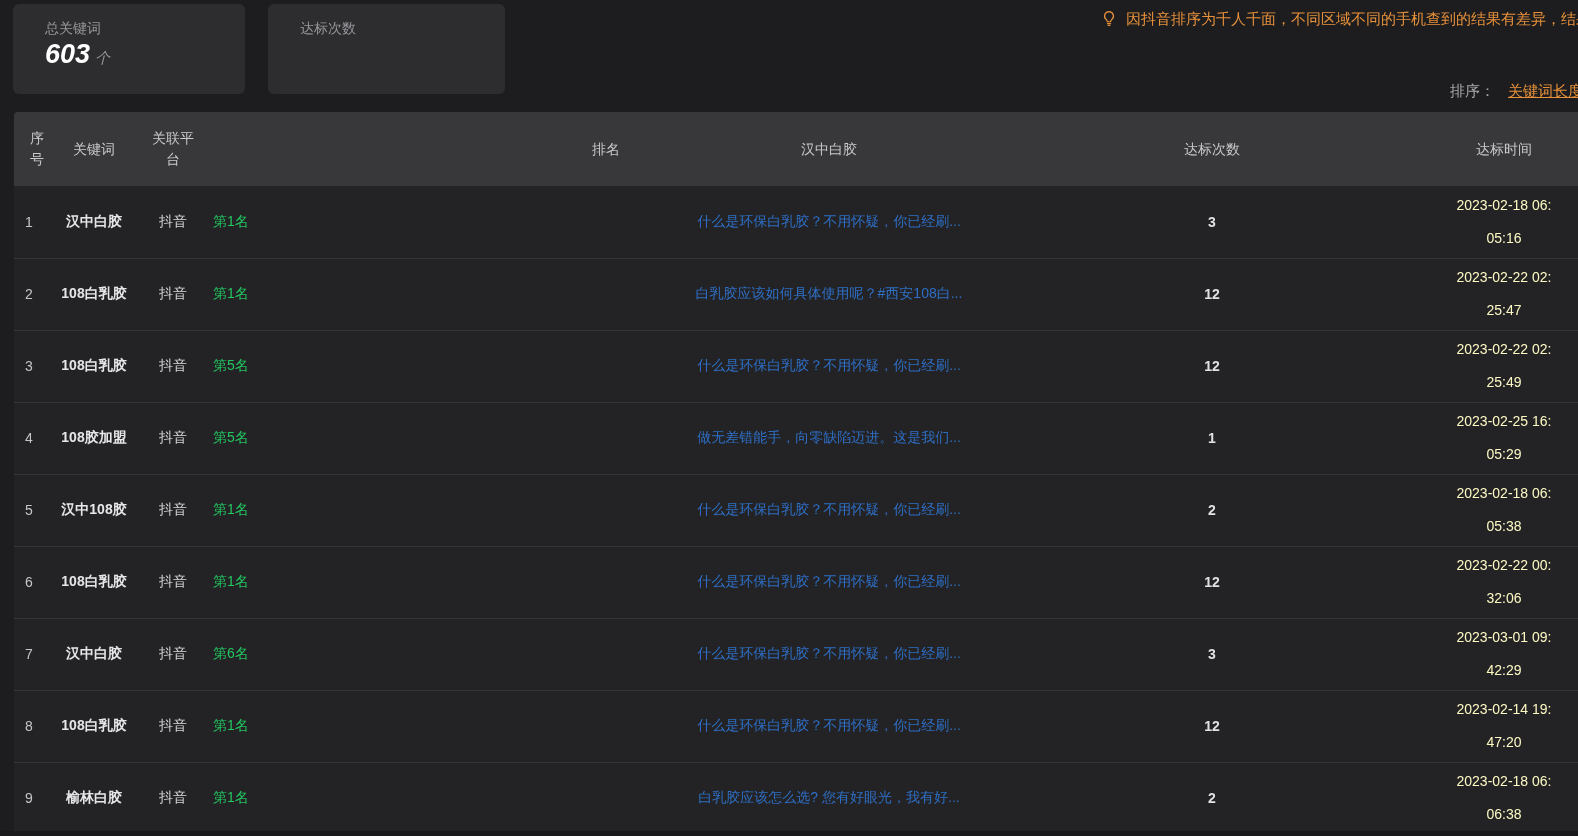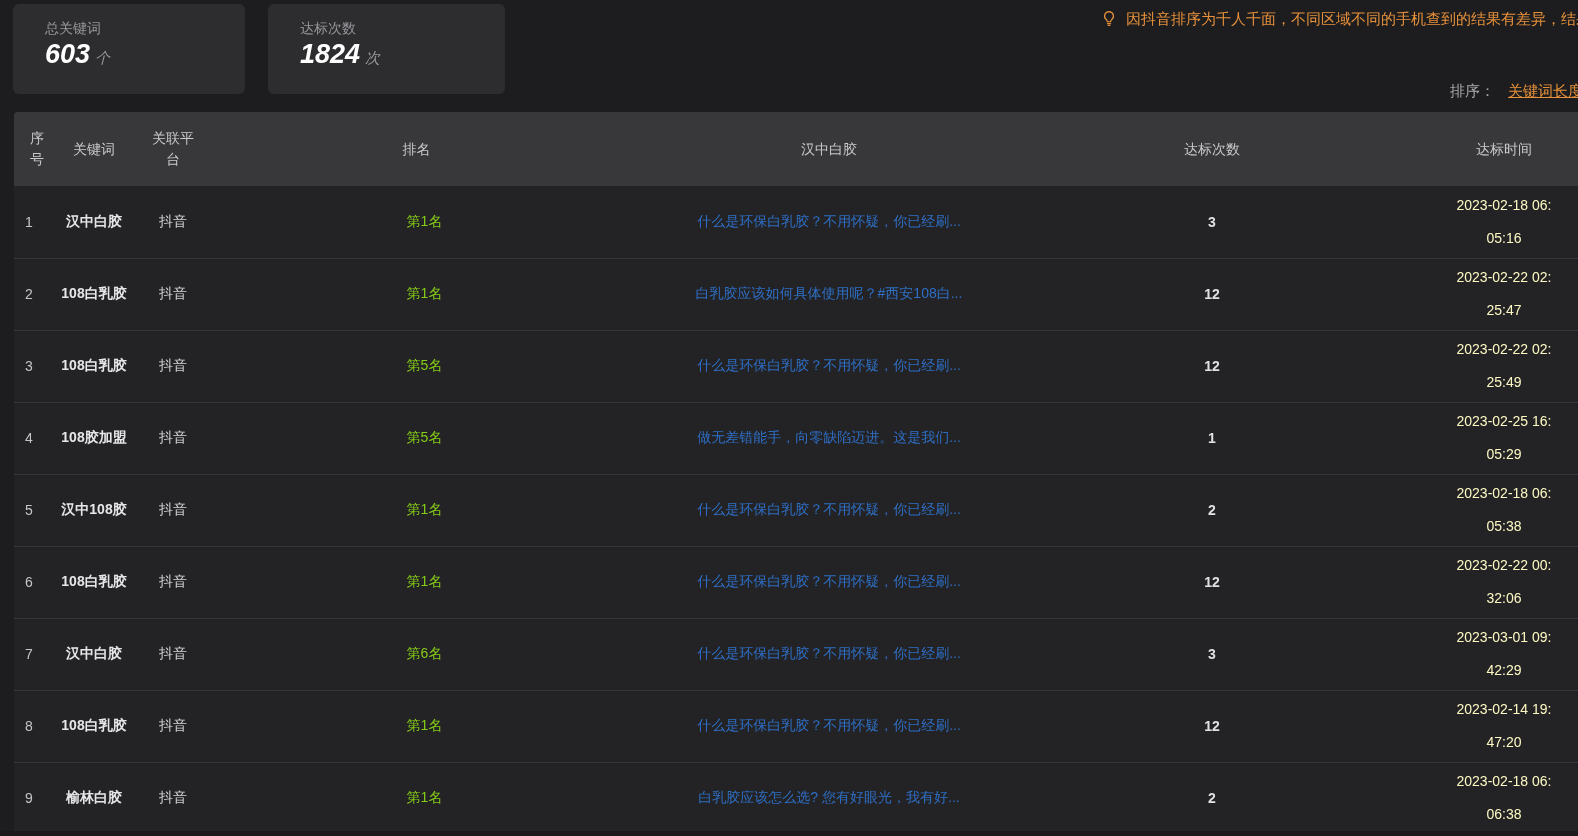--- a/index.html
+++ b/index.html
@@ -52,52 +52,51 @@
   col.w-count { width:380px; }
   col.w-time  { width:204px; }
 
   thead th {
     background:#38383b; height:68px;
     color:#c9c9cb; font-size:14px; font-weight:normal;
     text-align:center; vertical-align:middle;
     line-height:21px; padding:16px;
   }
   thead th.h-first { border-top-left-radius:4px; }
-  thead th.h-rank  { text-align:center; padding-left:11px; }
+  thead th.h-rank  { text-align:right; padding-left:11px; }
   thead th.h-pf    { padding:0 7px;margin-left:30px; }
 
   tbody td {
     height:72px; background:#232326;
     color:#d2d2d4; font-size:14px;
     text-align:center; vertical-align:middle; padding:0;
   }
   tbody tr + tr td { border-top:1px solid #36363a; }
 
   td.c-idx   { color:#c6c6c8; }
   td.c-kw    { font-weight:bold; color:#e6e6e8; }
-  td.c-rank  { text-align:center; padding-left:11px; color:#84cc16; }
+  td.c-rank  { text-align:left; padding-left:11px; color:#22c55e; }
   td.c-count { font-weight:bold; color:#e2e2e4; }
   a.video-link { color:#2e6ec4; text-decoration:none; cursor:pointer;text-align:right; }
   .time-box {
     width:104px; margin:0 auto;
     word-break:break-all; line-height:33px;
     color:#fef9c3;
   }
   .bottom-strip { position:absolute; left:0; right:0; bottom:0; height:5px; background:#1a1a1c; }
 </style>
 </head>
 <body>
 
 <div class="stat-card c1">
   <div class="stat-label">总关键词</div>
   <div class="stat-value"><span>603</span><span class="stat-unit">个</span></div>
 </div>
 <div class="stat-card c2">
   <div class="stat-label">达标次数</div>
-  <div class="stat-value"><span>1824</span><span class="stat-unit">次</span></div>
 </div>
 
 <div class="notice">
   <span>
     <svg width="18" height="18" viewBox="0 0 24 24" fill="none" stroke="#e8913a" stroke-width="1.6" stroke-linecap="round">
       <path d="M12 3.5a6 6 0 0 0-3.4 10.9c.7.5 1.1 1.3 1.1 2.1v.5h4.6v-.5c0-.8.4-1.6 1.1-2.1A6 6 0 0 0 12 3.5z"></path>
       <path d="M10 19.6h4"></path>
       <path d="M10.8 21.7h2.4"></path>
     </svg>
   </span>

